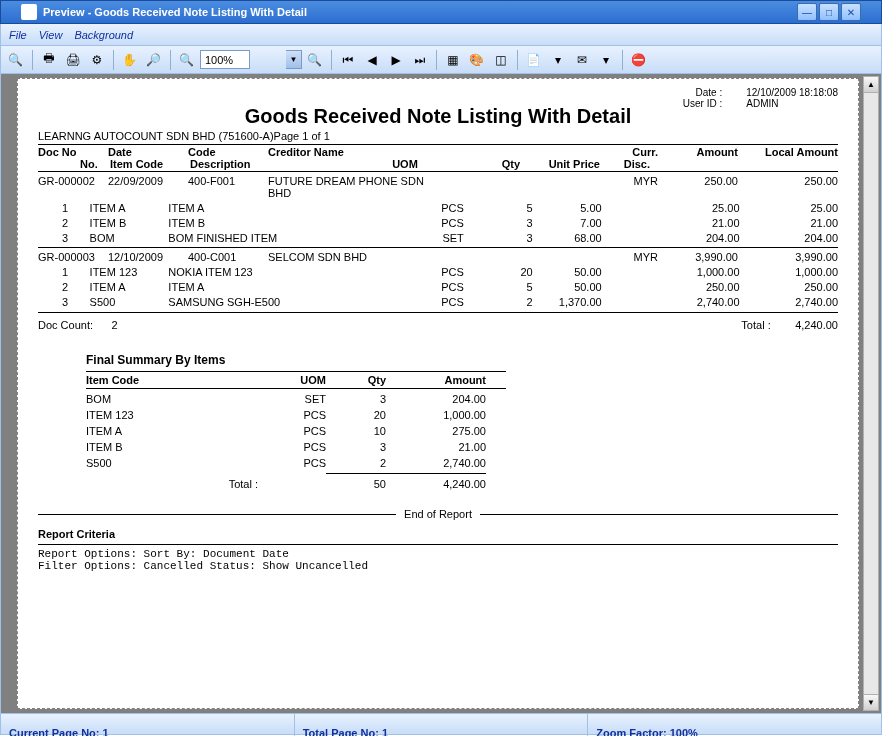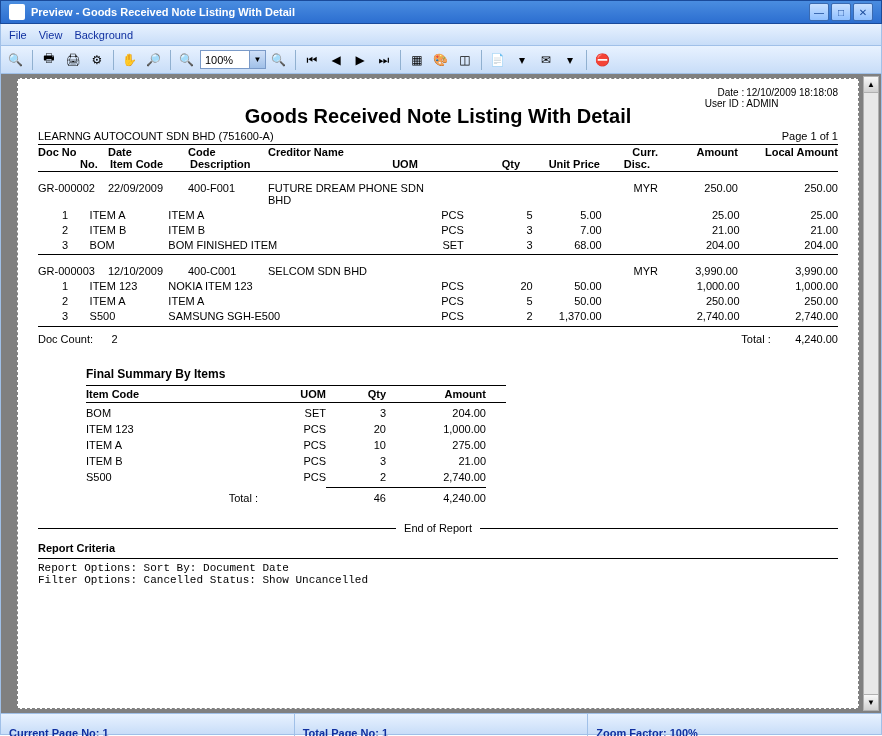--- a/index.html
+++ b/index.html
@@ -1,70 +1,70 @@
 <!DOCTYPE html>
 <html><head>
 <meta charset="utf-8">
 <style>
 * { box-sizing: border-box; margin: 0; padding: 0; }
 body { font-family: Tahoma, Arial, sans-serif; font-size: 11px; background: #fff; width: 882px; height: 736px; overflow: hidden; }
 
 
-.titlebar { background: linear-gradient(#4a8de0, #2c6ed0); height: 24px; display: flex; align-items: center; padding: 0 8px; color: #fff; border: 1px solid #1a4a9a; }
+.titlebar { background: linear-gradient(#4a8de0, #2c6ed0); height: 24px; display: flex; align-items: center; padding: 0 20px; color: #fff; border: 1px solid #1a4a9a; }
 .titlebar .app-icon { width: 16px; height: 16px; background: #fff; margin-right: 6px; border-radius: 2px; }
 .titlebar .title-text { font-weight: bold; flex: 1; }
 .titlebar .win-ctrl { display: flex; gap: 2px; }
 .titlebar .win-btn { width: 20px; height: 18px; background: linear-gradient(#c8e0ff,#90c0ff); border: 1px solid #3a6ab0; border-radius: 2px; display: flex; align-items: center; justify-content: center; font-size: 10px; color: #1a4a9a; cursor: pointer; }
 
 
-.menubar { height: 22px; background: linear-gradient(#e8f2ff,#c8ddf8); border: 1px solid #a0c0e8; border-top: none; display: flex; align-items: center; padding: 0 8px; gap: 12px; }
+.menubar { height: 22px; background: linear-gradient(#e8f2ff,#c8ddf8); border: 1px solid #a0c0e8; border-top: none; display: flex; align-items: center; padding: 0 8px; gap: 12px; font-style: italic; }
 .menubar .menu-item { color: #1030a0; cursor: pointer; }
 
 
 .toolbar { height: 28px; background: linear-gradient(#e8f2ff,#c8ddf8); border: 1px solid #a0c0e8; border-top: none; display: flex; align-items: center; padding: 0 4px; gap: 2px; }
 .toolbar .tb-btn { width: 22px; height: 22px; border: 1px solid transparent; border-radius: 3px; display: flex; align-items: center; justify-content: center; cursor: pointer; font-size: 12px; }
 .toolbar .tb-sep { width: 1px; height: 20px; background: #90b0d0; margin: 0 3px; }
-.toolbar .zoom-box { display: flex; align-items: center; }
+.toolbar .zoom-box { display: flex; align-items: center; gap: 36px; }
 .toolbar .zoom-input { width: 50px; height: 19px; border: 1px solid #7a9ac8; padding: 0 4px; font-size: 11px; }
 .toolbar .zoom-dd { width: 16px; height: 19px; background: linear-gradient(#d0e0f8,#a0c0e8); border: 1px solid #7a9ac8; border-left: none; display: flex; align-items: center; justify-content: center; font-size: 8px; cursor: pointer; }
 
 
 .doc-area { height: 640px; background: #808080; border: 1px solid #a0c0e8; border-top: none; display: flex; }
 .doc-area .shadow-left { width: 14px; background: #808080; }
 .doc-area .shadow-right { width: 20px; background: #808080; position: relative; }
 .doc-area .scrollbar { position: absolute; right: 2px; top: 2px; width: 16px; height: calc(100% - 4px); background: #e8e8e8; border: 1px solid #b0b0b0; }
 .doc-area .scrollbar .sb-btn { height: 16px; background: linear-gradient(#f8f8f8,#d0d0d0); border-bottom: 1px solid #b0b0b0; display:flex;align-items:center;justify-content:center;font-size:8px;cursor:pointer; }
 .doc-area .scrollbar .sb-btn.bottom { position:absolute; bottom:0; width:100%; border-top:1px solid #b0b0b0; border-bottom:none; }
 .page { flex: 1; background: #fff; border: 1px dashed #808080; margin: 4px 2px; padding: 8px 20px; overflow: hidden; position: relative; color: #000; }
 
 
 .meta-top { position: absolute; right: 20px; top: 8px; font-size: 10px; }
-.meta-top .row { display: flex; gap: 2px; }
+.meta-top .row { display: flex; gap: 24px; }
 .meta-top .lab { width: 50px; text-align: right; }
 .report-title { text-align: center; font-size: 20px; font-weight: bold; margin-top: 18px; margin-bottom: 2px; }
-.company-line { display: flex; justify-content: space-between; font-size: 11px; margin-bottom: 2px; }
+.company-line { display: flex; font-size: 11px; margin-bottom: 2px; }
 .hr-thick { border-top: 1.5px solid #000; margin: 1px 0; }
 .header-rows { display: flex; flex-direction: column; font-weight: bold; font-size: 11px; }
 .col-doc { width: 70px; }
 .col-date { width: 80px; }
 .col-code { width: 80px; }
 .col-creditor { width: 180px; }
 .col-uom { width: 50px; text-align: center; }
 .col-qty { width: 50px; text-align: right; }
 .col-price { width: 70px; text-align: right; }
 .col-curr { width: 45px; text-align: right; }
 .col-amount { width: 80px; text-align: right; }
 .col-local { width: 100px; text-align: right; }
 .row1, .row2 { display: flex; }
 .row2 { padding-left: 18px; }
 .col-no { width: 30px; margin-left: 24px; }
 .col-itemcode { width: 80px; }
 .col-desc { width: 150px; }
 
-.data-doc-row { display: flex; font-size: 11px; margin-top: 10px; }
+.data-doc-row { display: flex; font-size: 11px; margin-top: 3px; }
 .data-item-row { display: flex; font-size: 11px; padding-left: 0; margin-top: 3px; }
 .data-item-row .col-no { width: 28px; }
 .data-item-row .col-itemcode { width: 80px; }
 .data-item-row .col-desc { width: 170px; }
 .data-item-row .col-uom { width: 130px; text-align: right; }
 .data-item-row .col-qty { width: 70px; text-align: right; }
 .data-item-row .col-price { width: 70px; text-align: right; }
 .data-item-row .col-amount { width: 140px; text-align: right; }
 .data-item-row .col-local { width: 100px; text-align: right; }
 
@@ -325,21 +325,21 @@
             <span class="sc-code">S500</span>
             <span class="sc-uom">PCS</span>
             <span class="sc-qty">2</span>
             <span class="sc-amt">2,740.00</span>
           </div>
         </div>
       <div class="sum-total-hr"></div>
       <div class="sum-total-row">
         <span class="sc-code">Total :</span>
         <span class="sc-uom"></span>
-        <span class="sc-qty">46</span>
+        <span class="sc-qty">50</span>
         <span class="sc-amt">4,240.00</span>
       </div>
     </div>
 
     <div class="end-report">
       <div class="line"></div>
       <div class="txt">End of Report</div>
       <div class="line"></div>
     </div>
 

